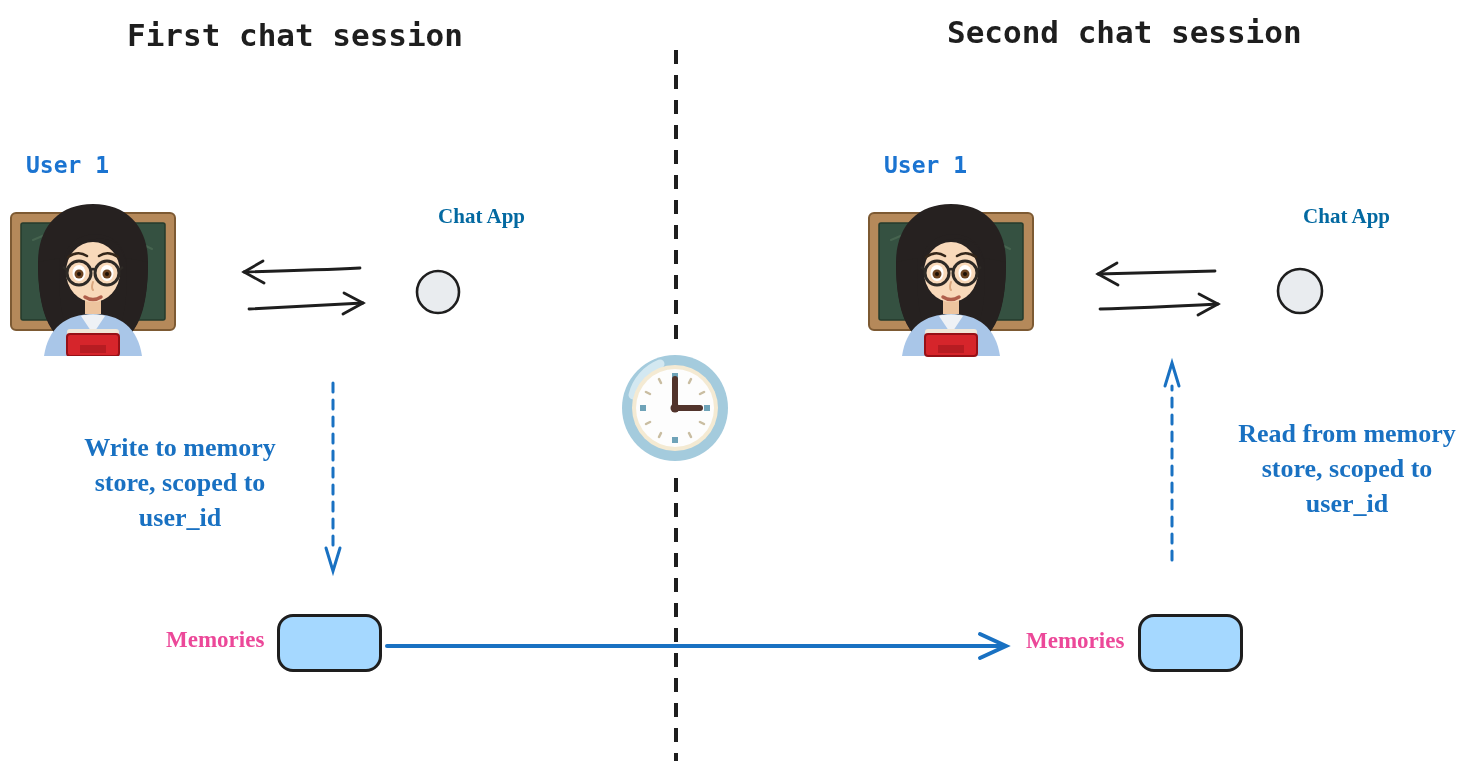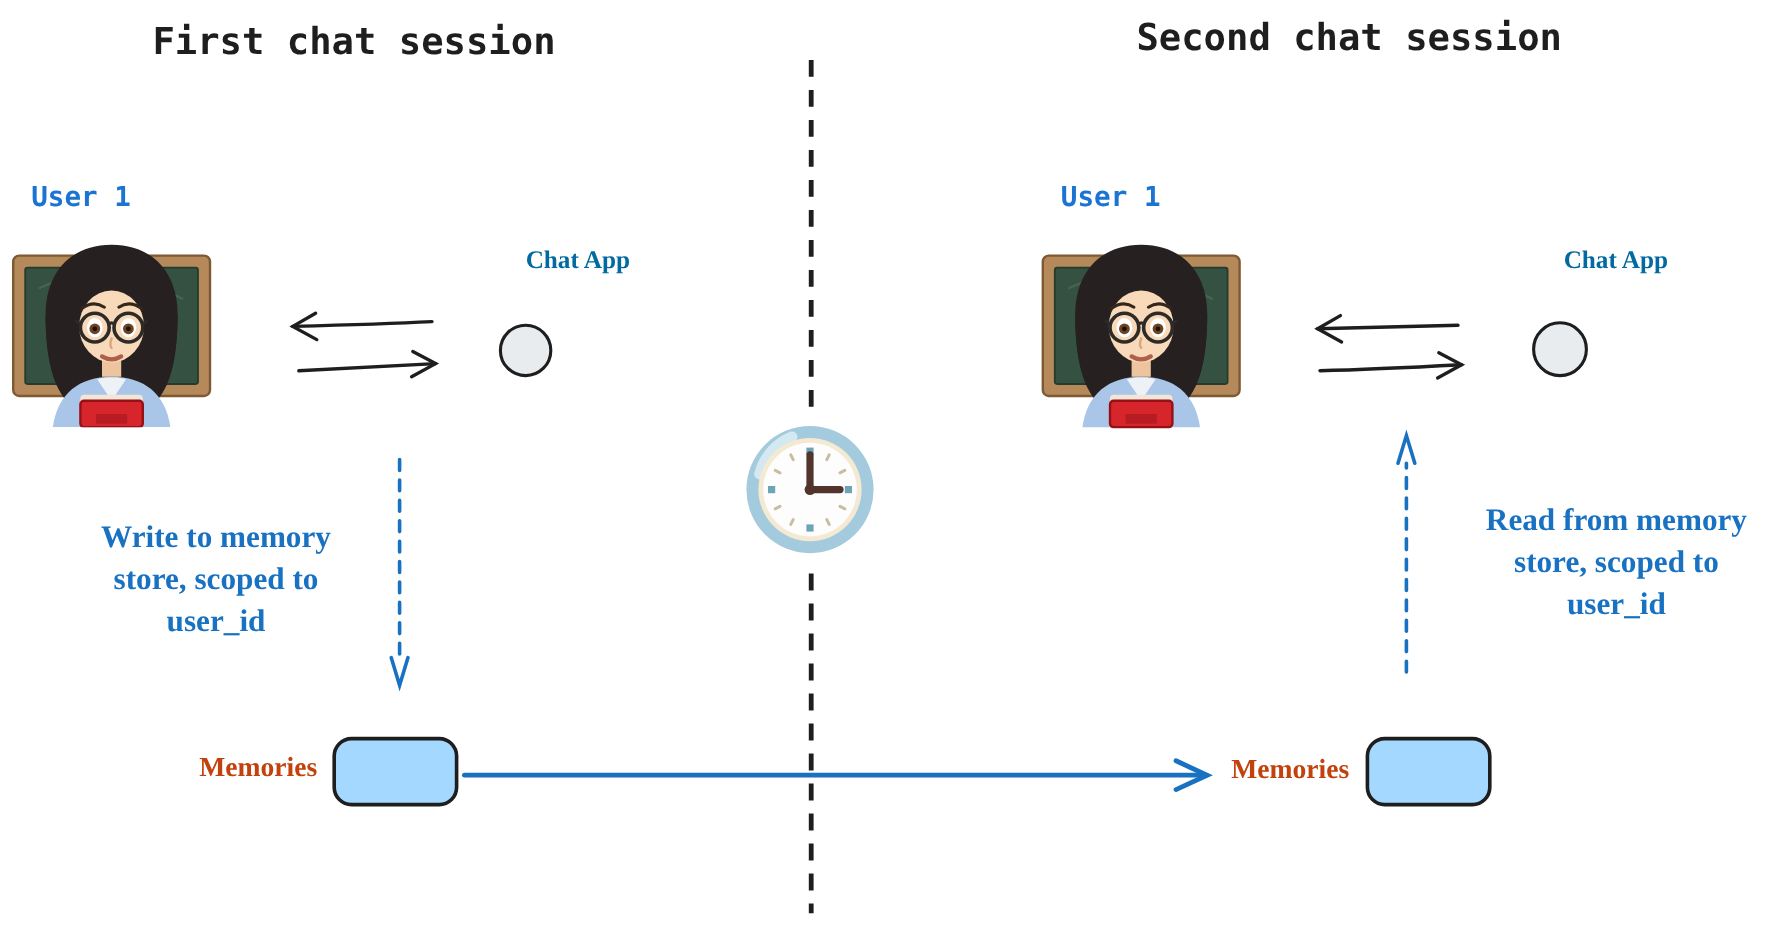--- a/index.html
+++ b/index.html
@@ -48,21 +48,21 @@
     text-align: center;
     font-size: 26px;
     font-weight: 600;
     line-height: 35px;
     color: #1971c2;
   }
   .memories-label {
     position: absolute;
     font-size: 23px;
     font-weight: 600;
-    color: #c2410c;
+    color: #ec4899;
     white-space: nowrap;
   }
   .mem-box {
     position: absolute;
     width: 99px;
     height: 52px;
     background: #a5d8ff;
     border: 3px solid #1e1e1e;
     border-radius: 16px;
   }

